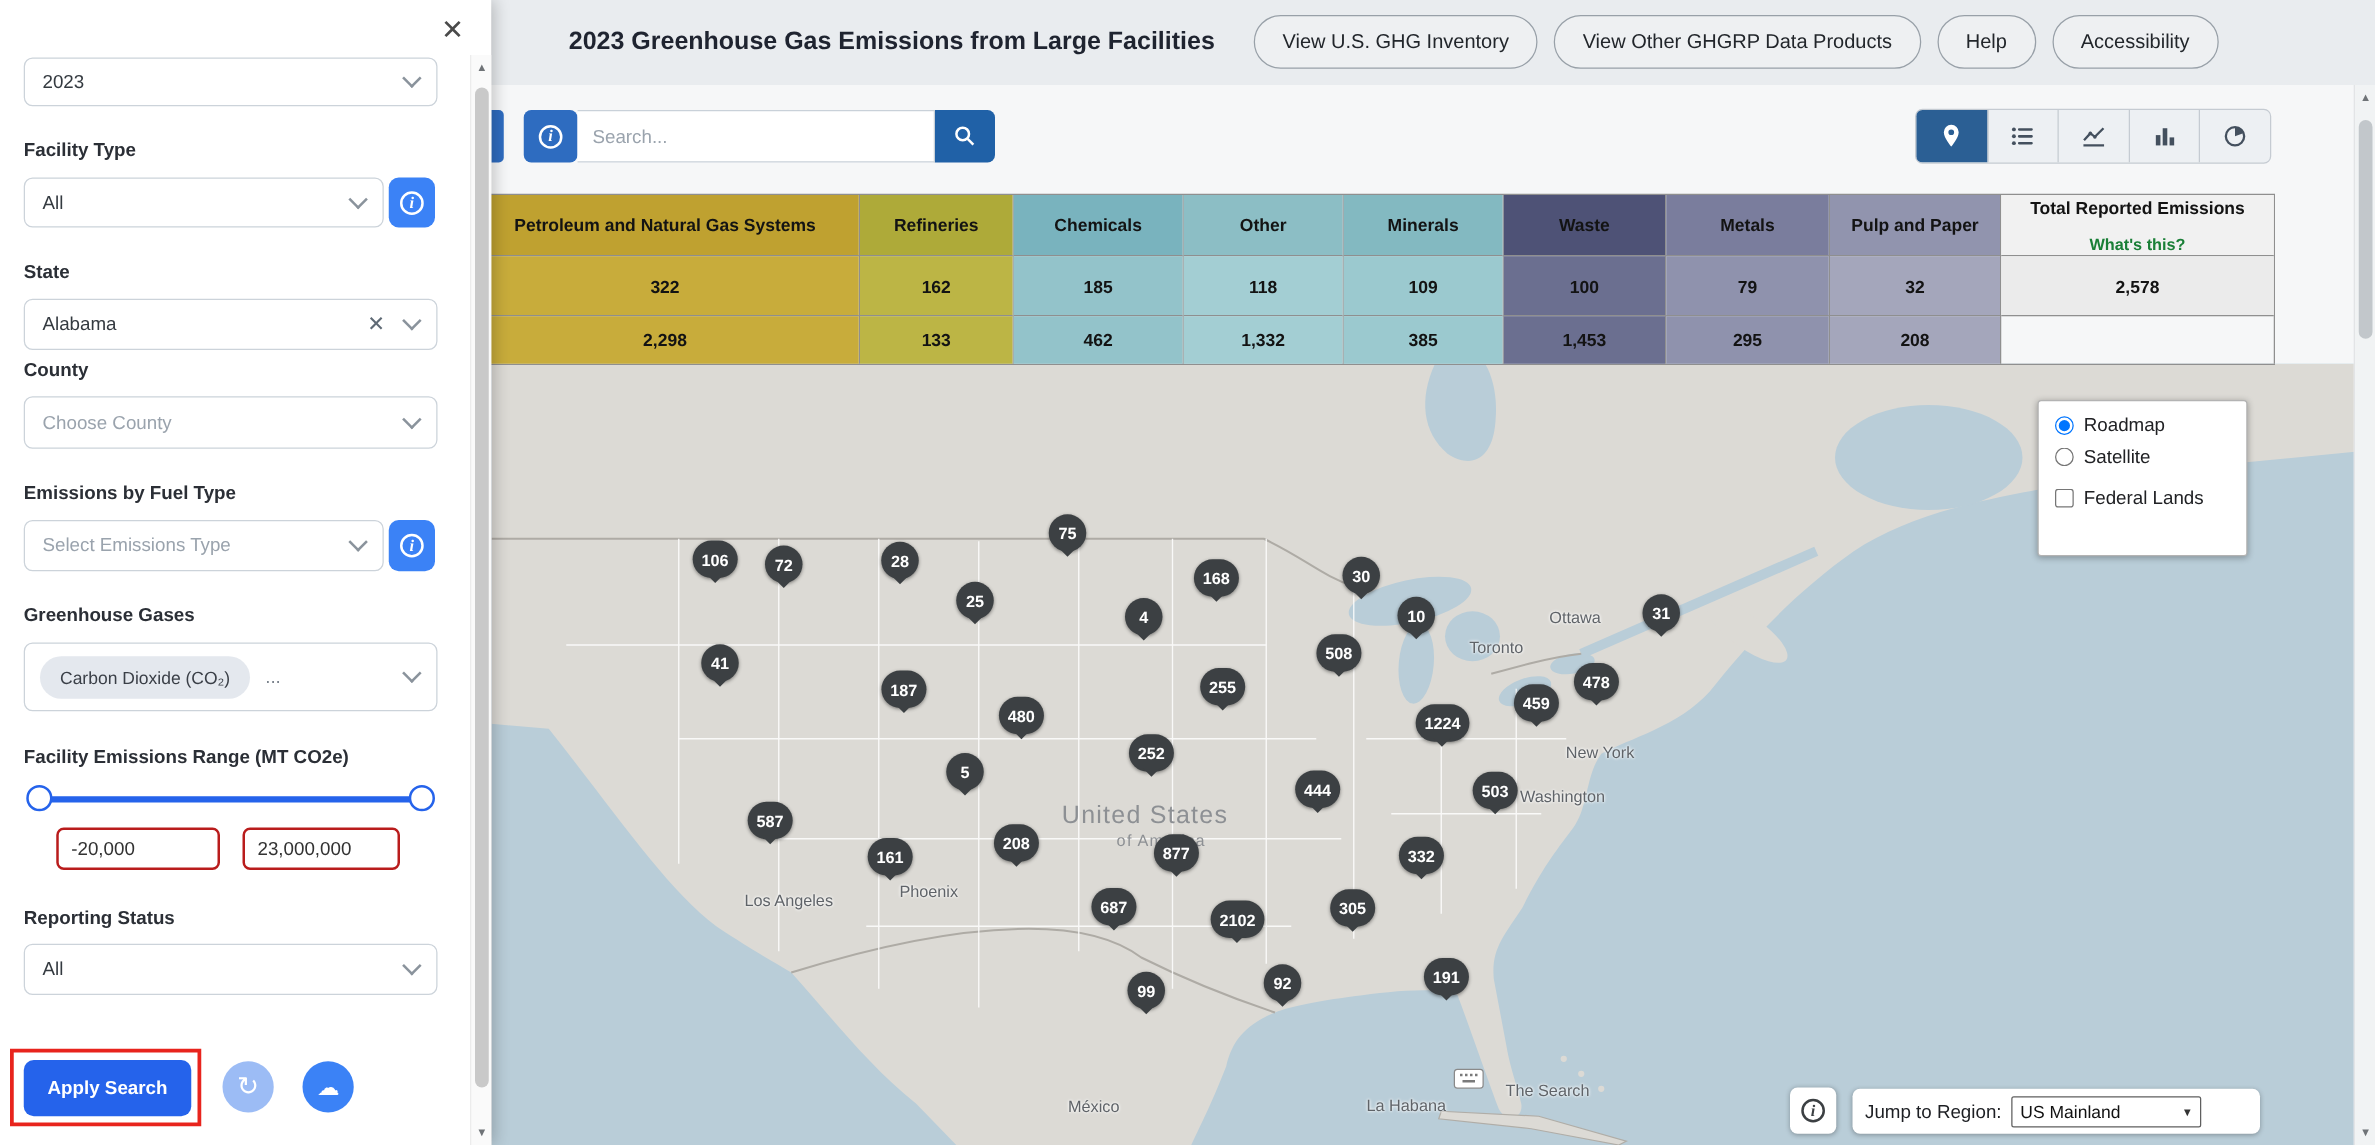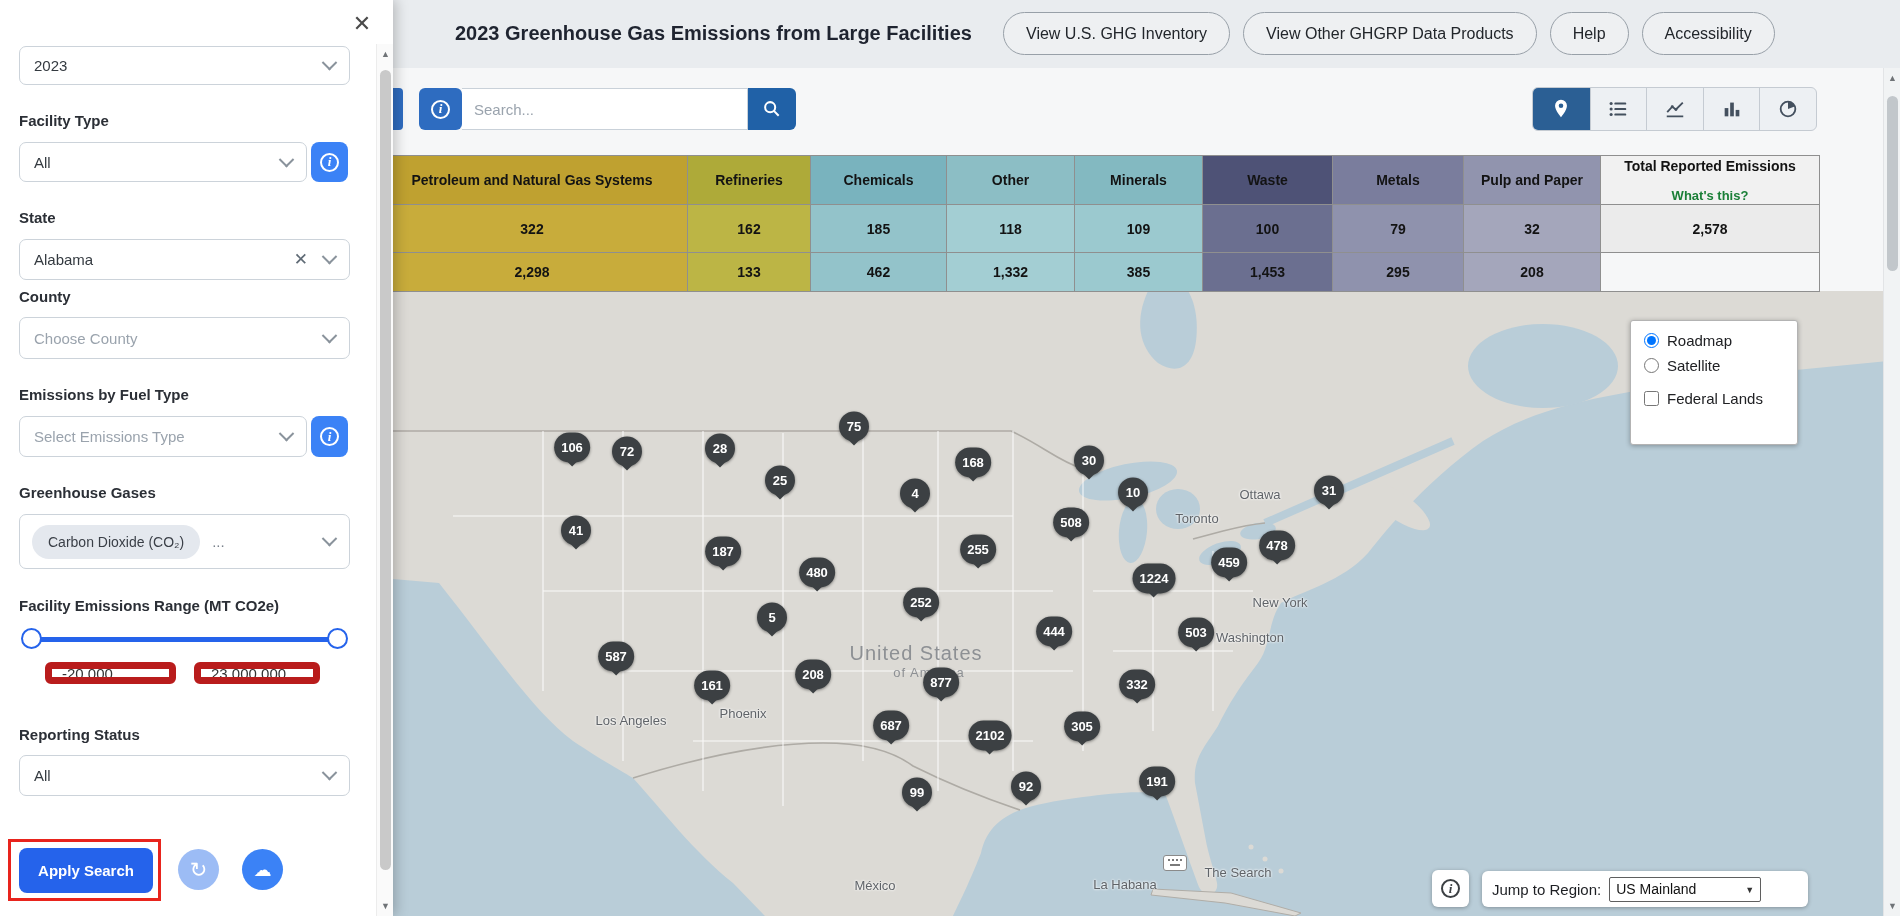--- a/index.html
+++ b/index.html
@@ -99,21 +99,21 @@
               align-items:center; justify-content:center; cursor:pointer; }
   .info-glyph { width:19px; height:19px; border:2px solid #fff; border-radius:50%; color:#fff; display:flex;
                 align-items:center; justify-content:center; font:italic bold 13px "Liberation Serif", serif; }
   .info-glyph.dark { border-color:#3c4043; color:#3c4043; }
   .chip { height:34px; padding:0 16px; background:#e4e8ee; border-radius:17px; display:flex; align-items:center;
           font-size:14px; color:#3a3f47; white-space:nowrap; }
   .overflow-dots { margin-left:12px; color:#7a828c; font-size:15px; }
   #range-track { position:absolute; left:25px; top:637px; width:315px; height:5px; background:#2563eb; border-radius:3px; }
   .range-handle { position:absolute; top:628px; width:21px; height:21px; background:#fff; border:2.5px solid #2563eb;
                   border-radius:50%; cursor:pointer; }
-  .range-input { position:absolute; top:662px; height:22px; border:7px solid #b91c1c; border-radius:6px;
+  .range-input { position:absolute; top:662px; height:34px; border:2px solid #b91c1c; border-radius:6px;
                  font-size:15px; color:#333; padding:0 10px; font-family:"Liberation Sans",sans-serif; }
   #annotation-box { position:absolute; left:8px; top:839px; width:153px; height:62px; border:3px solid #e8241d; z-index:45; pointer-events:none; }
   #apply-btn { position:absolute; left:19px; top:848px; width:134px; height:45px; background:#2563eb; color:#fff;
                font-size:15px; font-weight:bold; border:none; border-radius:8px; cursor:pointer; font-family:"Liberation Sans",sans-serif; }
   .circle-btn { position:absolute; top:849px; width:41px; height:41px; border-radius:50%; border:none; color:#fff;
                 display:flex; align-items:center; justify-content:center; cursor:pointer; }
   #refresh-btn { left:178px; background:#9cbcf5; font-size:21px; }
   #cloud-btn { left:242px; background:#3b82f6; font-size:18px; }
 
   #sidebar-scrollbar { position:absolute; left:376px; top:44px; width:17px; height:872px; background:#fafafa; border-left:1px solid #ececec; }

